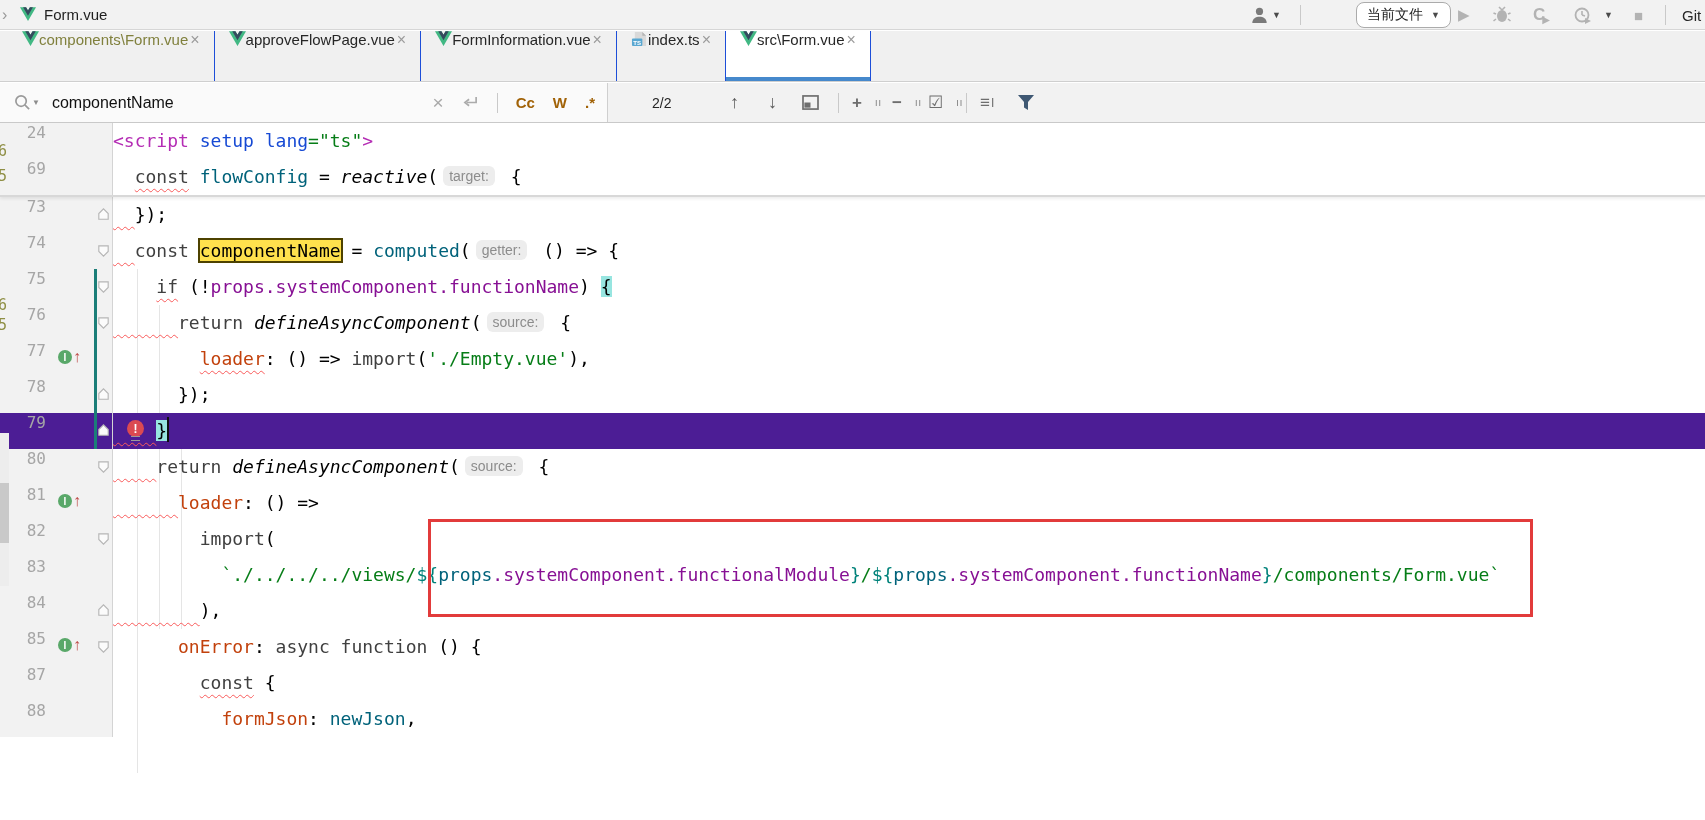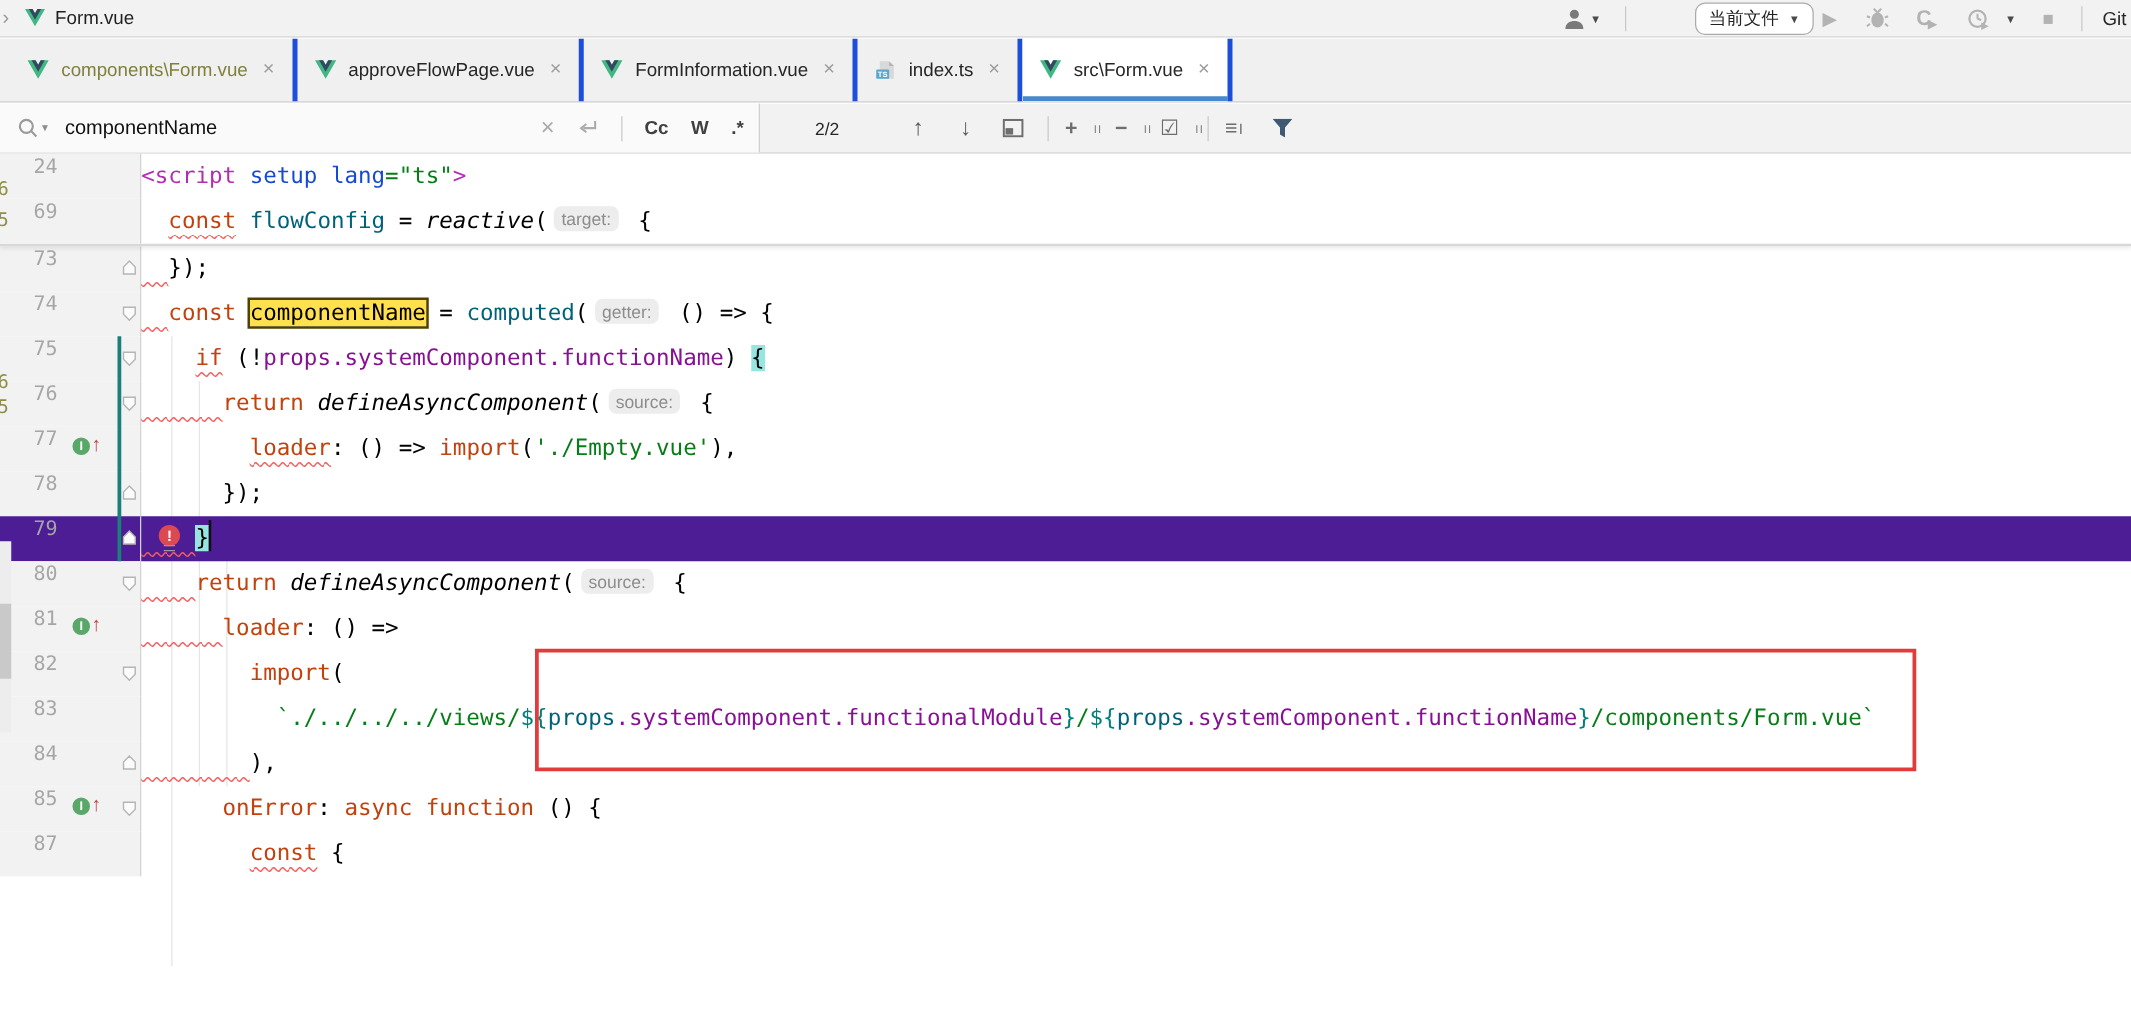--- a/index.html
+++ b/index.html
@@ -14,54 +14,54 @@
   .tb-abs{position:absolute;top:0;height:30px;display:flex;align-items:center}
   .vdiv{width:1px;height:20px;background:#C9C9C9}
   .ghost-btn{height:26px;border:1px solid #ABABAB;border-radius:8px;background:#fff;
     display:flex;align-items:center;padding:0 10px;gap:8px;font-size:14px;color:#222}
   .gray-glyph{color:#B3B3B3;font-size:15px}
   .dk-caret{color:#4a4a4a;font-size:9px}
 
   
   .tabbar{position:absolute;top:31px;left:0;width:1705px;height:51px;background:#F0F0F0;
     border-bottom:1px solid #CFCFCF;display:flex;align-items:stretch;padding-left:8px}
-  .tab{display:flex;align-items:center;gap:10px;padding:0 14px;font-size:15px;color:#262626;
-    border-right:4px solid #1d4ed8;position:relative;background:transparent}
+  .tab{display:flex;gap:0;padding:0 14px;font-size:15px;color:#262626;
+    border-right:1px solid #1d4ed8;position:relative;background:transparent}
   .tab.active{background:#FFFFFF;box-shadow:inset 0 -4px 0 #4689CC}
   .tab .close{color:#9B9B9B;font-size:16px;margin-left:2px}
   .tab.olive .tab-label{color:#80803D}
 
   
   .searchbar{position:absolute;top:83px;left:0;width:1705px;height:40px;background:#F2F2F2;
     border-bottom:1px solid #C9C9C9}
   .search-input-zone{position:absolute;left:0;top:0;width:608px;height:39px;background:#FAFAFA;
     border-right:1px solid #CFCFCF;display:flex;align-items:center;padding:0 12px 0 14px}
   .search-query{font-size:16px;color:#111;margin-left:12px}
   .s-icon{color:#A9A9A9;font-size:16px}
-  .s-toggle{color:#404040;font-weight:bold;font-size:15px}
+  .s-toggle{color:#a16207;font-weight:bold;font-size:15px}
   .sb-abs{position:absolute;top:0;height:39px;display:flex;align-items:center}
   .cnt{font-size:14px;color:#262626}
   .nav-arrow{font-size:18px;color:#595959}
   .sub2{font-size:9px;color:#7e7e7e;letter-spacing:1px;margin-left:13px;vertical-align:-4px}
   .big-glyph{font-size:17px;color:#6e6e6e}
 
   
   .editor{position:absolute;top:123px;left:0;width:1705px;height:697px;background:#fff}
   .row{display:flex;height:36px}
   .gut{width:113px;flex:none;background:#F2F2F2;border-right:1px solid #D4D4D4;
     display:flex;align-items:flex-start;position:relative}
   .ln{width:46px;text-align:right;font:16px "DejaVu Sans Mono",monospace;color:#A6A6A6}
   .codeline{flex:1;font:18px "DejaVu Sans Mono",monospace;line-height:36px;white-space:pre;
     position:relative;color:#000}
   .row.current .gut,.row.current .codeline{background:#4c1d95}
   .sticky{position:relative;background:#fff;border-bottom:2px solid #D8D8D8;
     box-shadow:0 2px 3px rgba(0,0,0,.07);z-index:3}
 
   
-  .kw{color:#c2410c}.fn{color:#00627A}.prop{color:#871094}.str{color:#067D17}
+  .kw{color:#404040}.fn{color:#00627A}.prop{color:#871094}.str{color:#067D17}
   .key{color:#c2410c}.tpl{color:#00827A}.tag{color:#B42CB4}.attr{color:#174AD4}
   .it{font-style:italic;color:#000}
   .wavy{text-decoration-line:underline;text-decoration-style:wavy;
     text-decoration-color:#F95B5B;text-decoration-thickness:1px;text-underline-offset:5px}
   .match{background:#FFE14D;outline:2px solid #4D4200;outline-offset:0px;color:#000}
   .bhl{background:#97E5E0}
   .inlay{font:14px "Liberation Sans",sans-serif;color:#8C8C8C;background:#EDEDED;
     border-radius:6px;padding:2px 6px;margin:0 5px;vertical-align:2px}
   .caret{display:inline-block;width:2px;height:25px;background:#111;vertical-align:-5px}
 
@@ -405,20 +405,26 @@
           </svg>
         </div>
         <div class="codeline"><span class="">      </span><span class="key">onError</span><span class="">: </span><span class="kw">async</span><span class=""> </span><span class="kw">function</span><span class=""> () {</span></div>
       </div>
       <div class="row">
         <div class="gut">
           <span class="ln">87</span>
         </div>
         <div class="codeline"><span class="">        </span><span class="kw wavy">const</span><span class=""> {</span></div>
       </div>
+      <div class="row">
+        <div class="gut">
+          <span class="ln">88</span>
+        </div>
+        <div class="codeline"><span class="">          </span><span class="key">formJson</span><span class="">: </span><span class="fn">newJson</span><span class="">,</span></div>
+      </div>
     </div>
   <div class="vcs-bar"></div>
   <div class="anno-box"></div>
 </div>
 
 <div class="edge-strip"></div>
 <div class="edge-thumb"></div>
 <span class="edge-digit" style="top:142px">6.</span>
 <span class="edge-digit" style="top:167px">5</span>
 <span class="edge-digit" style="top:296px">6</span>

